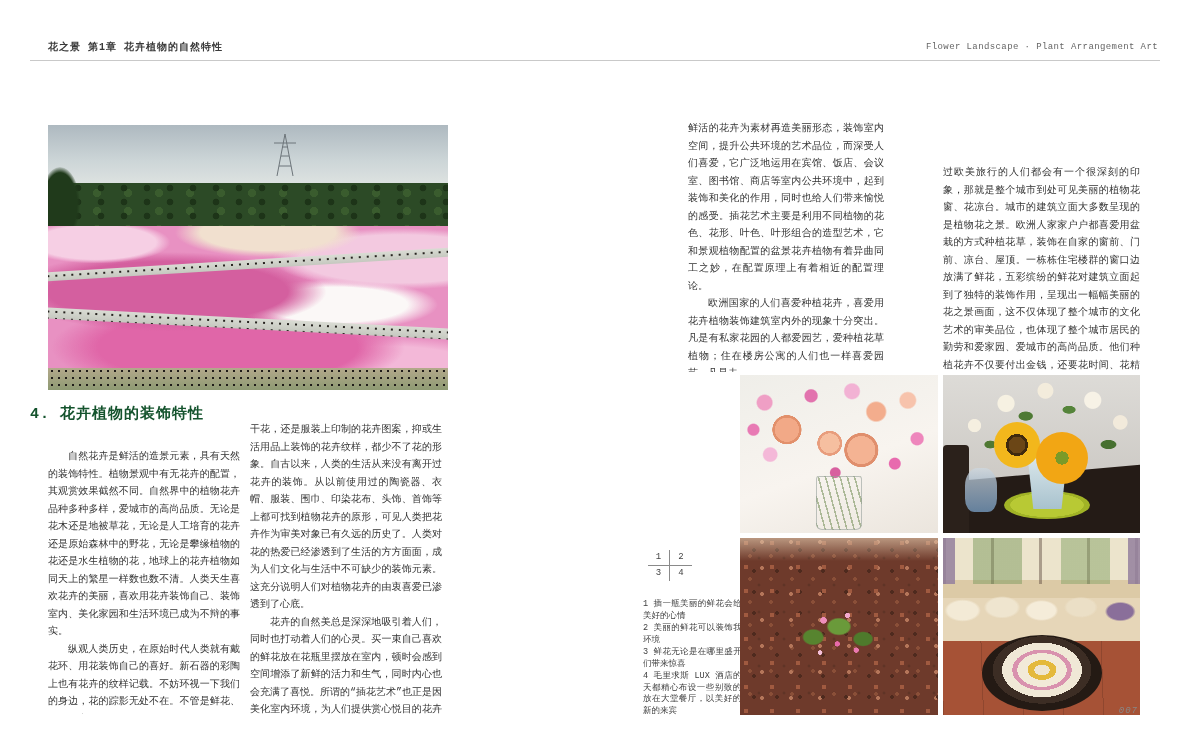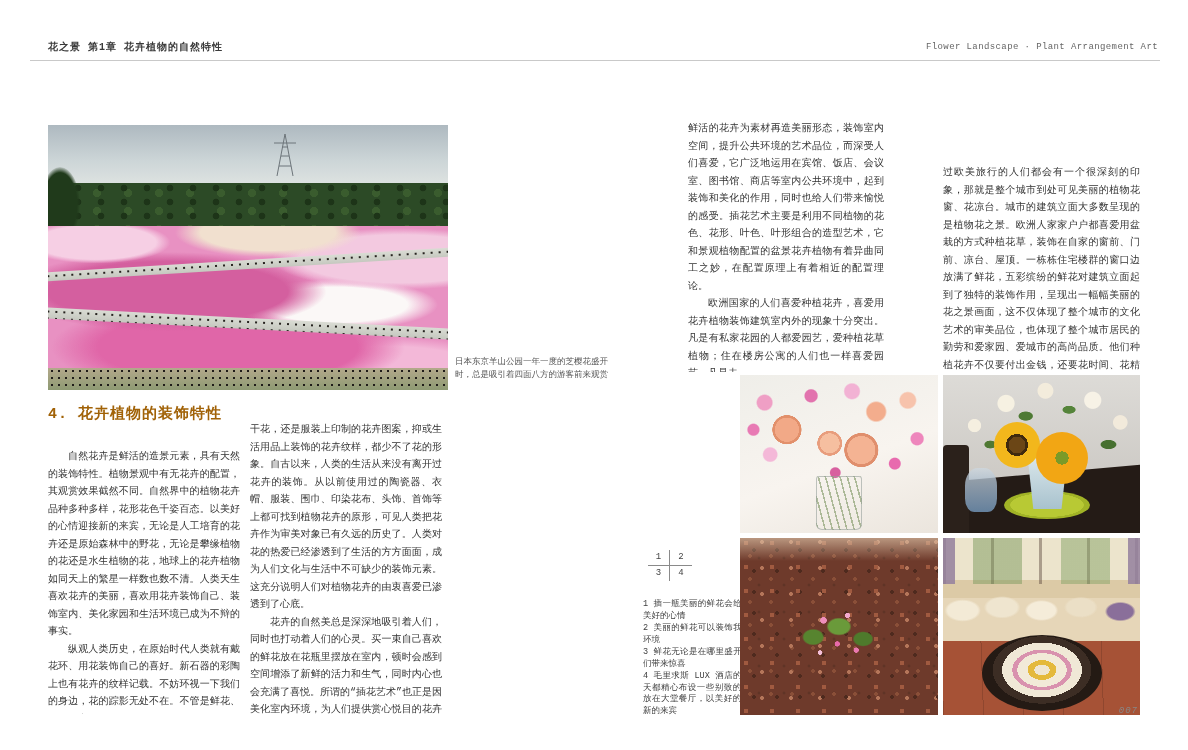--- a/index.html
+++ b/index.html
@@ -10,21 +10,21 @@
   .hdr-right{position:absolute;right:30px;top:42px;font-size:9px;color:#666;letter-spacing:.4px;}
   .rule{position:absolute;left:30px;right:28px;top:60px;border-top:1px solid #c9c9c9;}
   
   .col{position:absolute;font-size:10px;line-height:17.5px;text-align:justify;overflow:hidden;}
   .col p{margin:0;}
   .col p.ind{text-indent:2em;}
   .col-l1{left:48px;top:448px;width:192px;height:266px;}
   .col-l2{left:250px;top:421px;width:192px;height:294px;}
   .col-r1{left:688px;top:120px;width:196px;height:252px;}
   .col-r2{left:943px;top:120px;width:197px;height:252px;margin-top:44px;}
-  .sec-title{position:absolute;left:48px;top:404px;margin:0;font-size:15px;font-weight:bold;color:#a16207;letter-spacing:1px;}
+  .sec-title{position:absolute;left:30px;top:404px;margin:0;font-size:15px;font-weight:bold;color:#14532d;letter-spacing:1px;}
   .main-caption{position:absolute;left:455px;top:356px;width:160px;font-size:8.5px;line-height:13px;color:#555;}
   .pagenum{position:absolute;top:706px;font-size:9px;font-style:italic;color:#888;letter-spacing:1px;}
   .pn-left{left:48px;margin-top:44px;}
   .pn-right{right:50px;}
   
   .figkey{position:absolute;left:648px;top:550px;display:grid;grid-template-columns:22px 22px;font-size:9px;color:#444;}
   .figkey span{padding:2px 0 3px;text-align:center;}
   .figkey span:nth-child(1){border-right:1px solid #8a8a8a;border-bottom:1px solid #8a8a8a;}
   .figkey span:nth-child(2){border-bottom:1px solid #8a8a8a;}
   .figkey span:nth-child(3){border-right:1px solid #8a8a8a;}
@@ -168,26 +168,25 @@
     <div class="pm-field"></div>
     <svg class="pm-tower" width="26" height="44" viewBox="0 0 26 44">
       <g stroke="#6d757a" stroke-width="1" fill="none">
         <path d="M13 1 L5 43 M13 1 L21 43 M7 33 L19 33 M9 23 L17 23 M10 14 L16 14 M2 10 L24 10"></path>
       </g>
     </svg>
     <div class="pm-path pm-path1"></div>
     <div class="pm-path pm-path2"></div>
     <div class="pm-crowd"></div>
   </div>
-  <div class="main-caption">日本东京羊山公园一年一度的芝樱花盛开时，总是吸引着四面八方的游客前来观赏</div>
 
   <h2 class="sec-title">4. 花卉植物的装饰特性</h2>
 
   <div class="col col-l1">
-    <p class="ind">自然花卉是鲜活的造景元素，具有天然的装饰特性。植物景观中有无花卉的配置，其观赏效果截然不同。自然界中的植物花卉品种多种多样，花形花色千姿百态。以美好的心情迎接新的来宾，无论是人工培育的花卉还是原始森林中的野花，无论是攀缘植物的花还是水生植物的花，地球上的花卉植物如同天上的繁星一样数也数不清。人类天生喜欢花卉的美丽，喜欢用花卉装饰自己、装饰室内、美化家园和生活环境已成为不辩的事实。</p>
+    <p class="ind">自然花卉是鲜活的造景元素，具有天然的装饰特性。植物景观中有无花卉的配置，其观赏效果截然不同。自然界中的植物花卉品种多种多样，爱城市的高尚品质。无论是花木还是地被草花，无论是人工培育的花卉还是原始森林中的野花，无论是攀缘植物的花还是水生植物的花，地球上的花卉植物如同天上的繁星一样数也数不清。人类天生喜欢花卉的美丽，喜欢用花卉装饰自己、装饰室内、美化家园和生活环境已成为不辩的事实。</p>
     <p class="ind">纵观人类历史，在原始时代人类就有戴花环、用花装饰自己的喜好。新石器的彩陶上也有花卉的纹样记载。不妨环视一下我们的身边，花的踪影无处不在。不管是鲜花、插在瓶中的</p>
   </div>
   <div class="col col-l2">
     <p>干花，还是服装上印制的花卉图案，抑或生活用品上装饰的花卉纹样，都少不了花的形象。自古以来，人类的生活从来没有离开过花卉的装饰。从以前使用过的陶瓷器、衣帽、服装、围巾、印染花布、头饰、首饰等上都可找到植物花卉的原形，可见人类把花卉作为审美对象已有久远的历史了。人类对花的热爱已经渗透到了生活的方方面面，成为人们文化与生活中不可缺少的装饰元素。这充分说明人们对植物花卉的由衷喜爱已渗透到了心底。</p>
     <p class="ind">花卉的自然美总是深深地吸引着人们，同时也打动着人们的心灵。买一束自己喜欢的鲜花放在花瓶里摆放在室内，顿时会感到空间增添了新鲜的活力和生气，同时内心也会充满了喜悦。所谓的“插花艺术”也正是因美化室内环境，为人们提供赏心悦目的花卉造型而生。插花艺术以</p>
   </div>
   <div class="pagenum pn-left">014</div>
 
   <div class="col col-r1">
     <p>鲜活的花卉为素材再造美丽形态，装饰室内空间，提升公共环境的艺术品位，而深受人们喜爱，它广泛地运用在宾馆、饭店、会议室、图书馆、商店等室内公共环境中，起到装饰和美化的作用，同时也给人们带来愉悦的感受。插花艺术主要是利用不同植物的花色、花形、叶色、叶形组合的造型艺术，它和景观植物配置的盆景花卉植物有着异曲同工之妙，在配置原理上有着相近的配置理论。</p>

